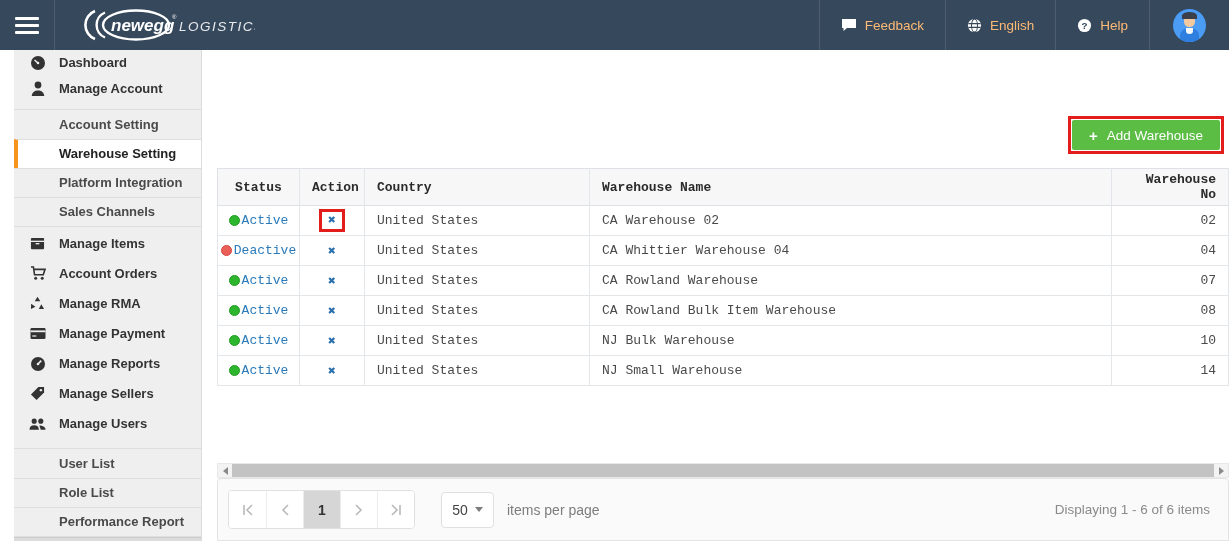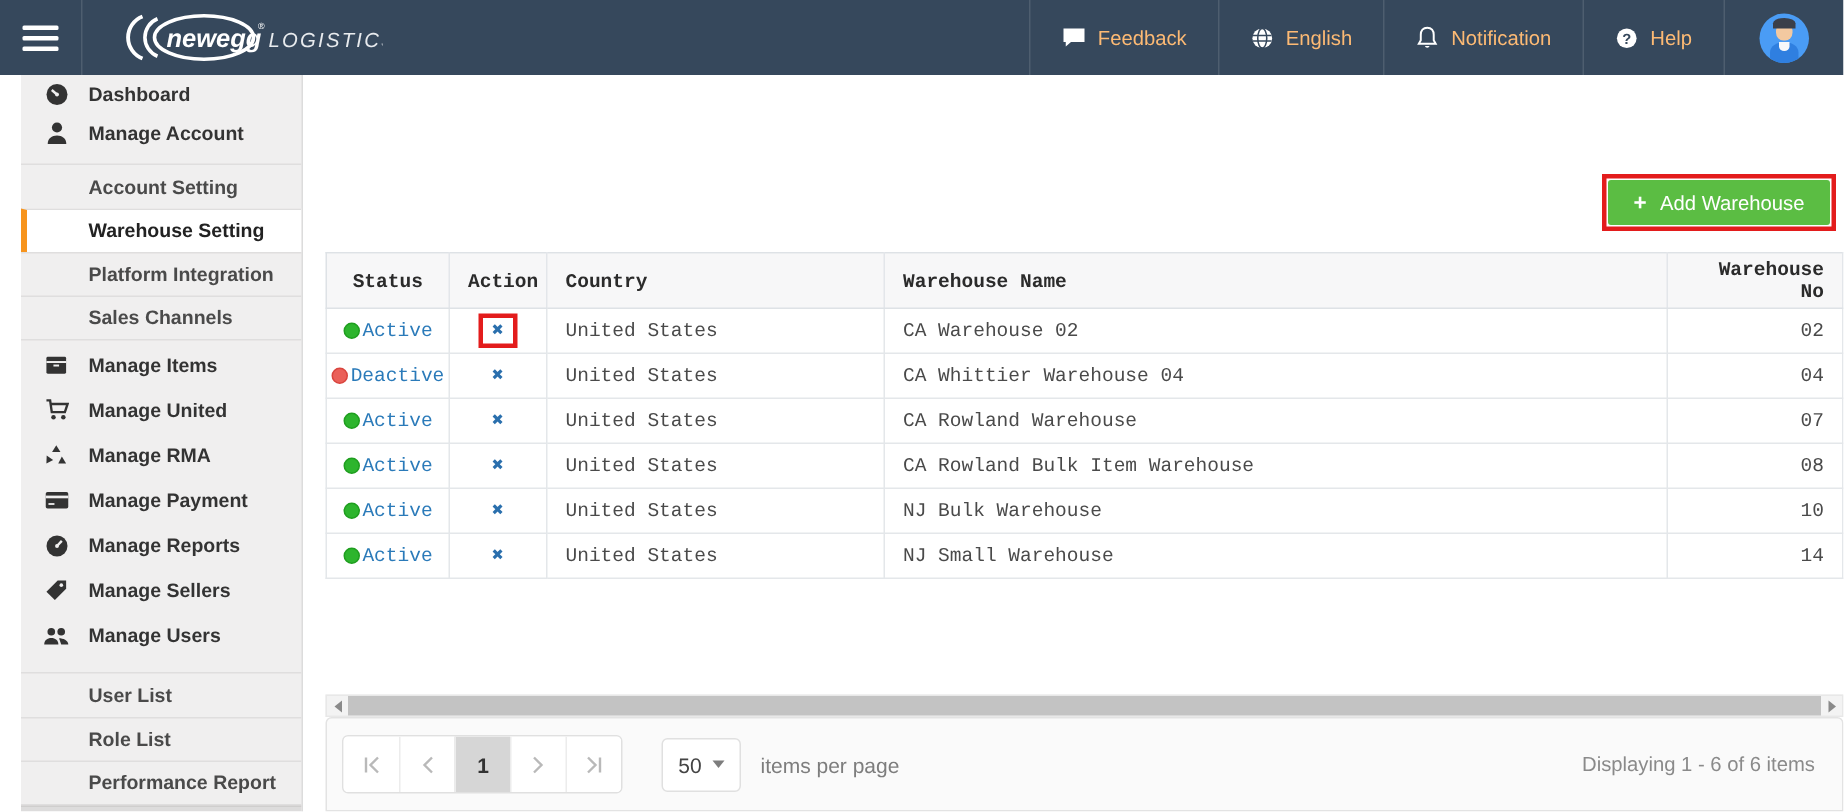--- a/index.html
+++ b/index.html
@@ -119,29 +119,20 @@
           <circle cx="8" cy="8" r="7" fill="#fff"></circle>
           <g stroke="#36485c" stroke-width="1.1" fill="none">
             <ellipse cx="8" cy="8" rx="3.2" ry="7"></ellipse>
             <path d="M1.4 6h13.2M1.4 10h13.2"></path>
           </g>
         </svg>
     </span>
     <span>English</span>
   </div>
 
-  <div class="nav-item">
-    <span>
-      <svg width="15" height="16" viewBox="0 0 16 17">
-          <path d="M8 1.5c-3 0-4.6 2.3-4.6 5v4L2 13h12l-1.4-2.5v-4c0-2.7-1.6-5-4.6-5z" fill="none" stroke="#fff" stroke-width="1.4"></path>
-          <path d="M6.3 14.5a1.8 1.8 0 0 0 3.4 0z" fill="#fff"></path>
-        </svg>
-    </span>
-    <span>Notification</span>
-  </div>
 
   <div class="nav-item">
     <span>
       <svg width="15" height="15" viewBox="0 0 16 16">
           <circle cx="8" cy="8" r="7" fill="#fff"></circle>
           <text x="8" y="12" text-anchor="middle" font-family="Liberation Sans, sans-serif" font-size="10.5" font-weight="bold" fill="#36485c">?</text>
         </svg>
     </span>
     <span>Help</span>
   </div>
@@ -206,21 +197,21 @@
         <span>Manage Items</span>
       </div>
       <div class="side-top">
         <span class="sicon">
           <svg width="16" height="15" viewBox="0 0 17 16">
               <path d="M1 1h2.6l1.2 8.3h9.3L16 3.6H4.2" fill="none" stroke="#333" stroke-width="1.7"></path>
               <circle cx="6" cy="13" r="1.6" fill="#333"></circle>
               <circle cx="13" cy="13" r="1.6" fill="#333"></circle>
             </svg>
         </span>
-        <span>Manage United</span>
+        <span>Account Orders</span>
       </div>
       <div class="side-top">
         <span class="sicon">
           <svg width="15" height="15" viewBox="0 0 16 16">
               <g fill="#333">
                 <path d="M8 0.8l3 4.8H5z"></path>
                 <path d="M1 13.8l0.2-5.6 4.6 3.2z"></path>
                 <path d="M15 13.8H9.4l2.6-5z"></path>
               </g>
             </svg>

